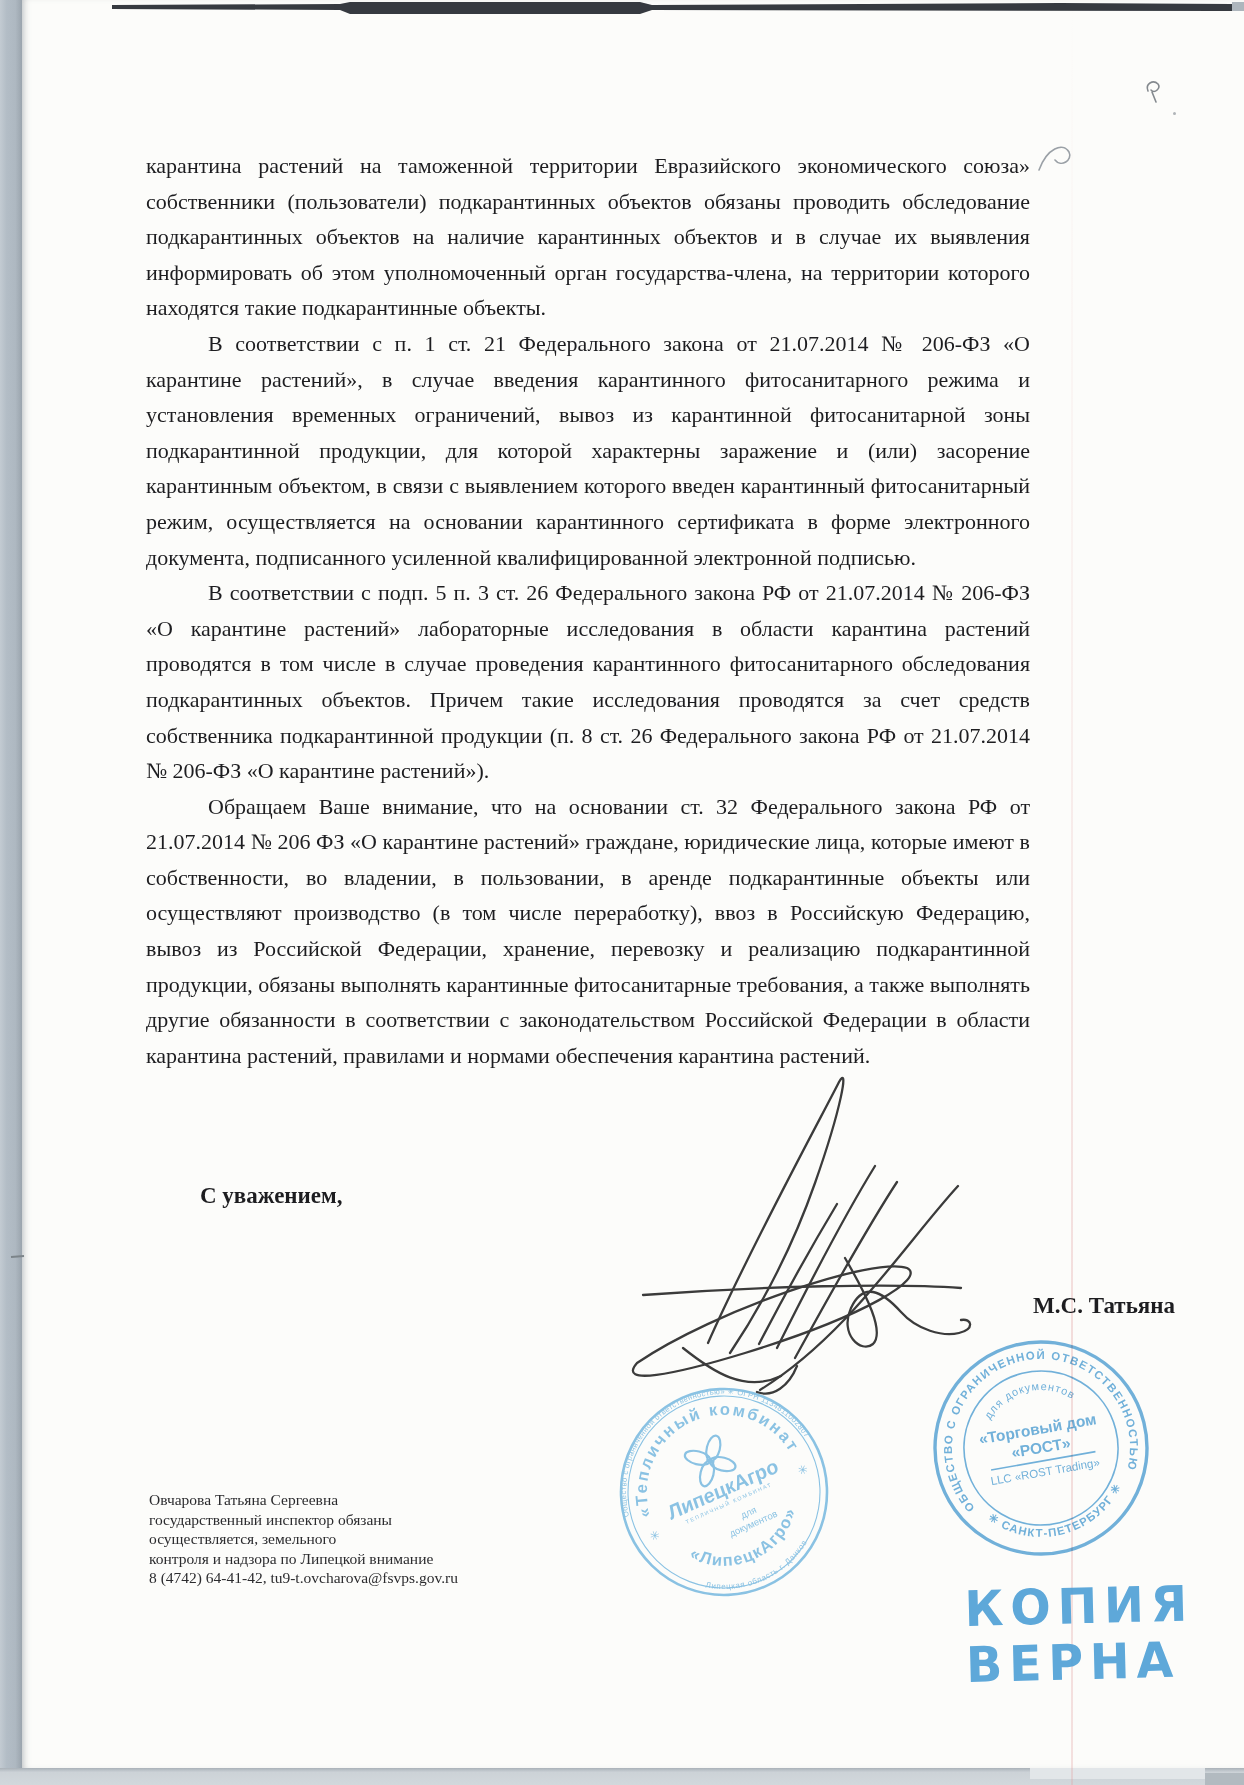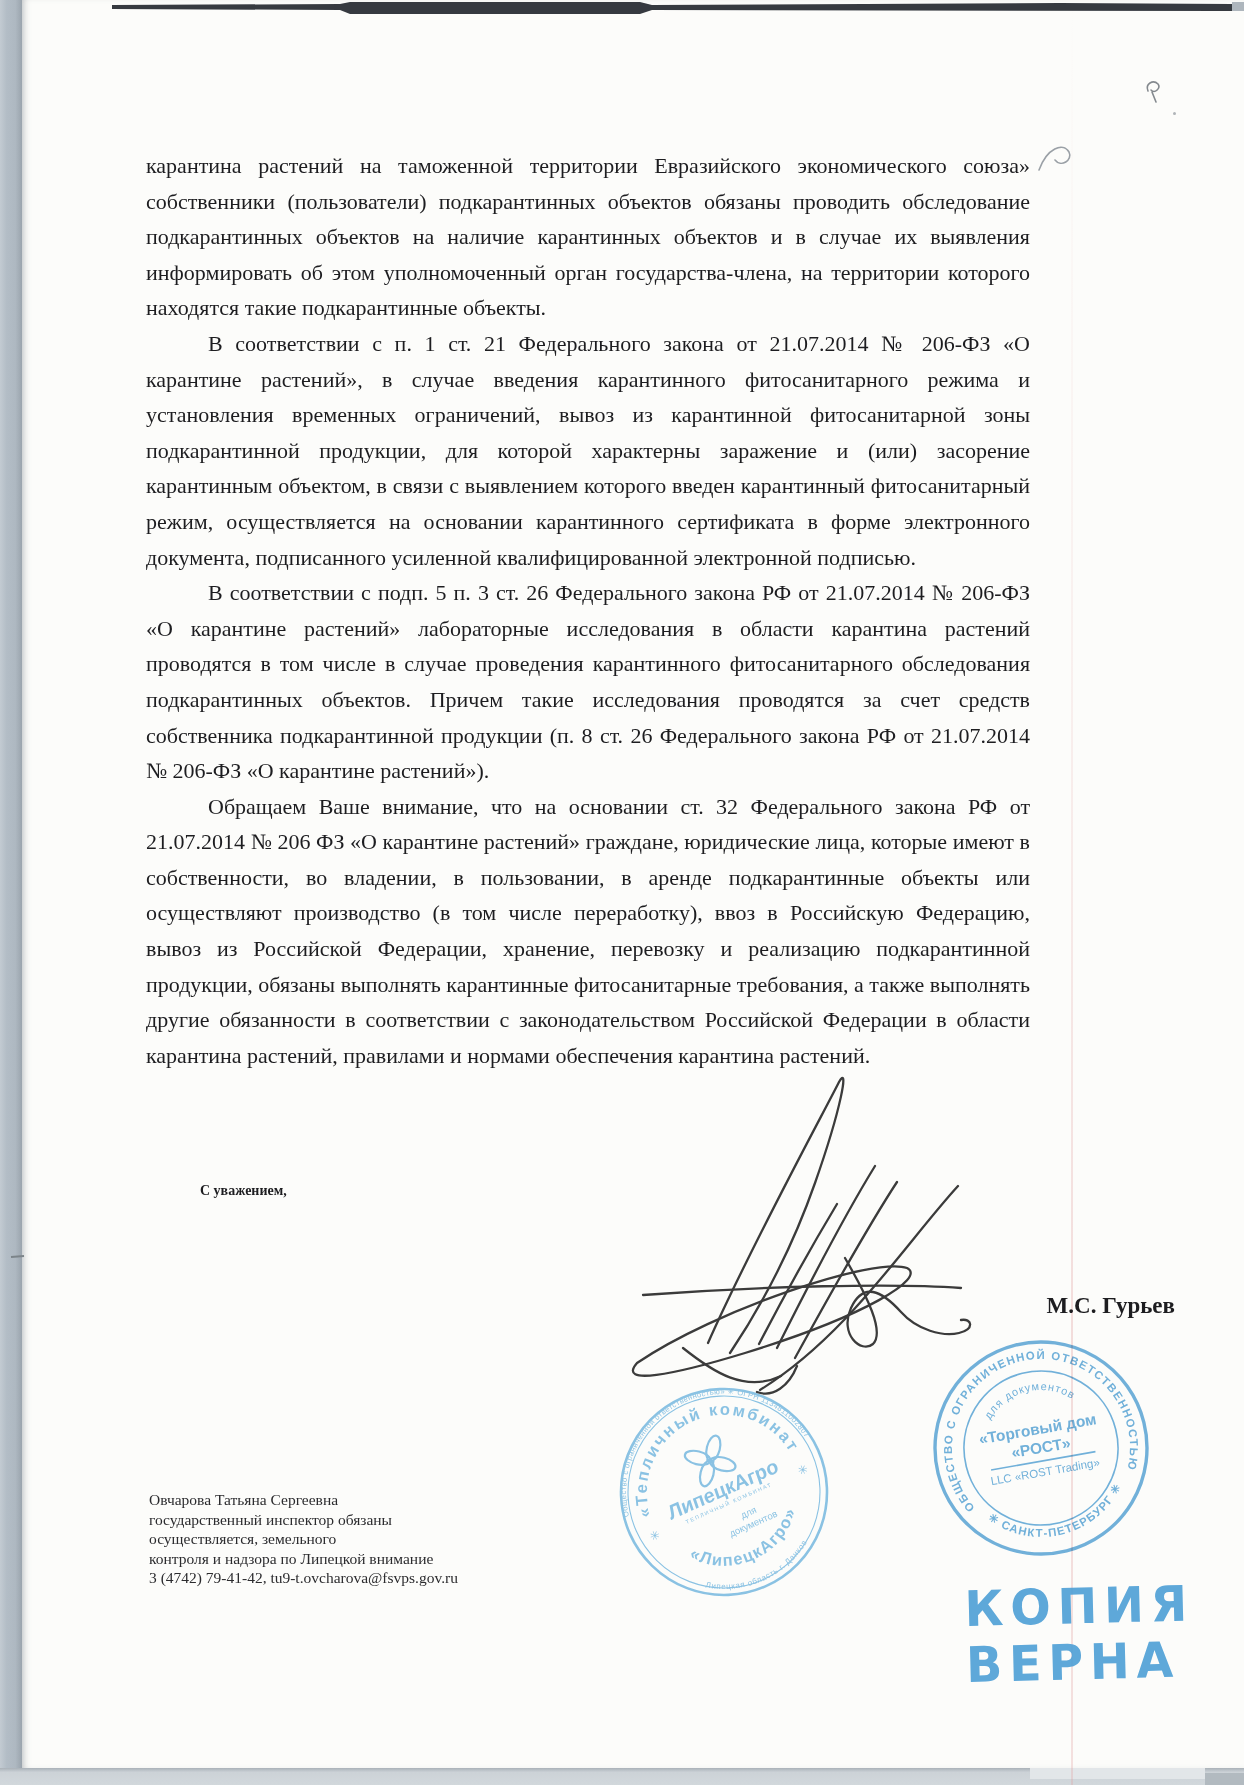--- a/index.html
+++ b/index.html
@@ -15,21 +15,21 @@
   .edge-bottom-light{position:absolute;left:1030px;bottom:6px;width:175px;height:11px;background:#e2e6e9;}
   .edge-bottom-dark{position:absolute;left:1205px;bottom:0;width:39px;height:12px;background:#b2bac0;}
   .topbar{position:absolute;left:0;top:0;}
   .crease{position:absolute;left:1071px;top:0;bottom:0;width:2px;
           background:linear-gradient(180deg,rgba(232,178,178,0) 0%,rgba(232,178,178,.18) 40%,rgba(225,160,160,.34) 75%,rgba(225,160,160,.3) 100%);}
   
   .bodytext{position:absolute;left:138px;top:148px;width:884px;
             font-size:22px;line-height:35.6px;color:#1d1d20;text-align:justify;margin-left:8px;}
   .bodytext p{margin:0;}
   .bodytext p.ind{text-indent:62px;}
-  .closing{position:absolute;left:200px;top:1183px;font-size:14px;font-weight:bold;color:#1d1d20;}
+  .closing{position:absolute;left:200px;top:1183px;font-size:23px;font-weight:bold;color:#1d1d20;}
   .signer-title{position:absolute;left:138px;top:1294px;font-size:22px;font-weight:bold;color:#1d1d20;}
   .signer-name{position:absolute;right:69px;top:1293px;font-size:23px;font-weight:bold;color:#1d1d20;}
   .contact{position:absolute;left:149px;top:1490px;font-size:15.5px;line-height:19.5px;color:#2b2b2e;}
   
   .stamp{position:absolute;mix-blend-mode:multiply;opacity:.88;}
   .stamp-lip{left:604px;top:1372px;transform:rotate(-2deg);}
   .stamp-rost{left:921px;top:1328px;}
   .sig{position:absolute;left:545px;top:1048px;}
   .copy-stamp{position:absolute;left:964px;top:1582px;color:#4d9fd6;opacity:.9;
               font-family:"DejaVu Sans", sans-serif;font-weight:700;font-size:49px;
@@ -56,28 +56,28 @@
   </svg>
 
   <div class="bodytext">
     <p>карантина растений на таможенной территории Евразийского экономического союза» собственники (пользователи) подкарантинных объектов обязаны проводить обследование подкарантинных объектов на наличие карантинных объектов и в случае их выявления информировать об этом уполномоченный орган государства-члена, на территории которого находятся такие подкарантинные объекты.</p>
     <p class="ind">В соответствии с п. 1 ст. 21 Федерального закона от 21.07.2014 № 206-ФЗ «О карантине растений», в случае введения карантинного фитосанитарного режима и установления временных ограничений, вывоз из карантинной фитосанитарной зоны подкарантинной продукции, для которой характерны заражение и (или) засорение карантинным объектом, в связи с выявлением которого введен карантинный фитосанитарный режим, осуществляется на основании карантинного сертификата в форме электронного документа, подписанного усиленной квалифицированной электронной подписью.</p>
     <p class="ind">В соответствии с подп. 5 п. 3 ст. 26 Федерального закона РФ от 21.07.2014 № 206-ФЗ «О карантине растений» лабораторные исследования в области карантина растений проводятся в том числе в случае проведения карантинного фитосанитарного обследования подкарантинных объектов. Причем такие исследования проводятся за счет средств собственника подкарантинной продукции (п. 8 ст. 26 Федерального закона РФ от 21.07.2014 № 206-ФЗ «О карантине растений»).</p>
     <p class="ind">Обращаем Ваше внимание, что на основании ст. 32 Федерального закона РФ от 21.07.2014 № 206 ФЗ «О карантине растений» граждане, юридические лица, которые имеют в собственности, во владении, в пользовании, в аренде подкарантинные объекты или осуществляют производство (в том числе переработку), ввоз в Российскую Федерацию, вывоз из Российской Федерации, хранение, перевозку и реализацию подкарантинной продукции, обязаны выполнять карантинные фитосанитарные требования, а также выполнять другие обязанности в соответствии с законодательством Российской Федерации в области карантина растений, правилами и нормами обеспечения карантина растений.</p>
   </div>
 
   <div class="closing">С уважением,</div>
-  <div class="signer-name">М.С. Гурьев</div>
+  <div class="signer-name">М.С. Татьяна</div>
 
   <div class="contact">
     <div>Овчарова Татьяна Сергеевна</div>
     <div>государственный инспектор обязаны</div>
     <div>осуществляется, земельного</div>
     <div>контроля и надзора по Липецкой внимание</div>
-    <div>3 (4742) 79-41-42, tu9-t.ovcharova@fsvps.gov.ru</div>
+    <div>8 (4742) 64-41-42, tu9-t.ovcharova@fsvps.gov.ru</div>
   </div>
 
   <svg class="stamp stamp-lip" width="240" height="240" viewBox="-120 -120 240 240">
     <defs>
       <path id="lipOutTop" d="M -92.1,33.5 A 98,98 0 1 1 92.1,33.5"></path>
       <path id="lipOutBot" d="M -74.3,62.4 A 97,97 0 0 0 74.3,62.4"></path>
       <path id="lipBigTop" d="M -75.8,13.4 A 77,77 0 1 1 75.8,13.4"></path>
       <path id="lipBigBot" d="M -69.5,25.3 A 74,74 0 0 0 69.5,25.3"></path>
     </defs>
     <g stroke="#7cbde5" fill="none" transform="rotate(-22)">

